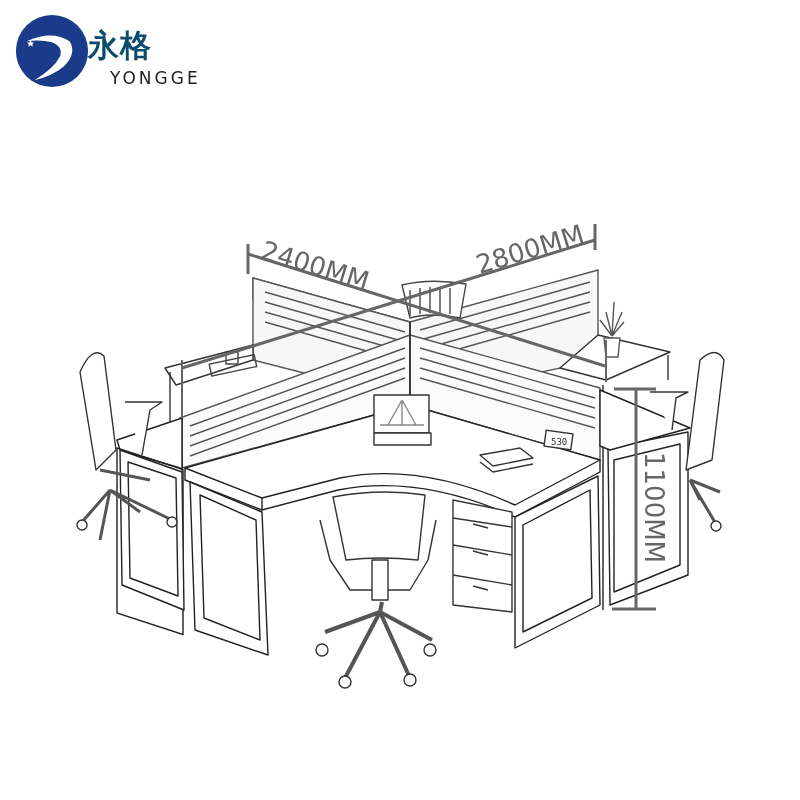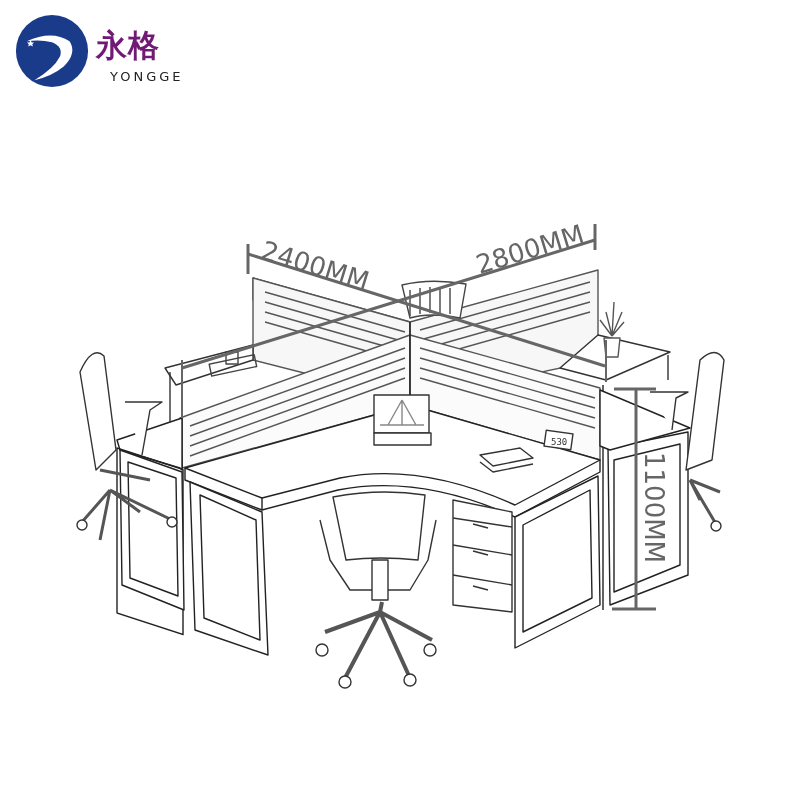--- a/index.html
+++ b/index.html
@@ -1,20 +1,20 @@
 <!DOCTYPE html>
 <html><head>
 <meta charset="utf-8">
 <style>
   html, body { margin:0; padding:0; background:#ffffff; }
   body { width:800px; height:800px; position:relative; overflow:hidden; font-family:"DejaVu Sans", sans-serif; }
   .logo { position:absolute; left:10px; top:10px; width:180px; height:72px; }
   .logo-mark { position:absolute; left:3px; top:2px; width:78px; height:78px; }
-  .logo-cn { position:absolute; left:86px; top:20px; font-family:"DejaVu Serif", serif; font-size:31px; font-weight:bold; color:#701a75; letter-spacing:1px; line-height:1; }
-  .logo-en { position:absolute; left:100px; top:60px; font-family:"DejaVu Sans", sans-serif; font-size:13px; color:#222; letter-spacing:3px; line-height:1; }
+  .logo-cn { position:absolute; left:78px; top:20px; font-family:"DejaVu Serif", serif; font-size:31px; font-weight:bold; color:#0c4a6e; letter-spacing:1px; line-height:1; }
+  .logo-en { position:absolute; left:100px; top:60px; font-family:"DejaVu Sans", sans-serif; font-size:17px; color:#222; letter-spacing:3px; line-height:1; }
   .drawing { position:absolute; left:0; top:0; width:800px; height:800px; }
   .dim { position:absolute; font-family:"DejaVu Sans", sans-serif; font-size:26px; color:#666; white-space:nowrap; line-height:1; }
   .dim-w { left:266px; top:237px; transform-origin:0 0; transform:rotate(17deg); }
   .dim-d { left:473px; top:253px; transform-origin:0 0; transform:rotate(-17deg); }
   .dim-h { left:667px; top:452px; transform-origin:0 0; transform:rotate(90deg); }
 </style>
 </head>
 <body>
 
 <div class="logo">

